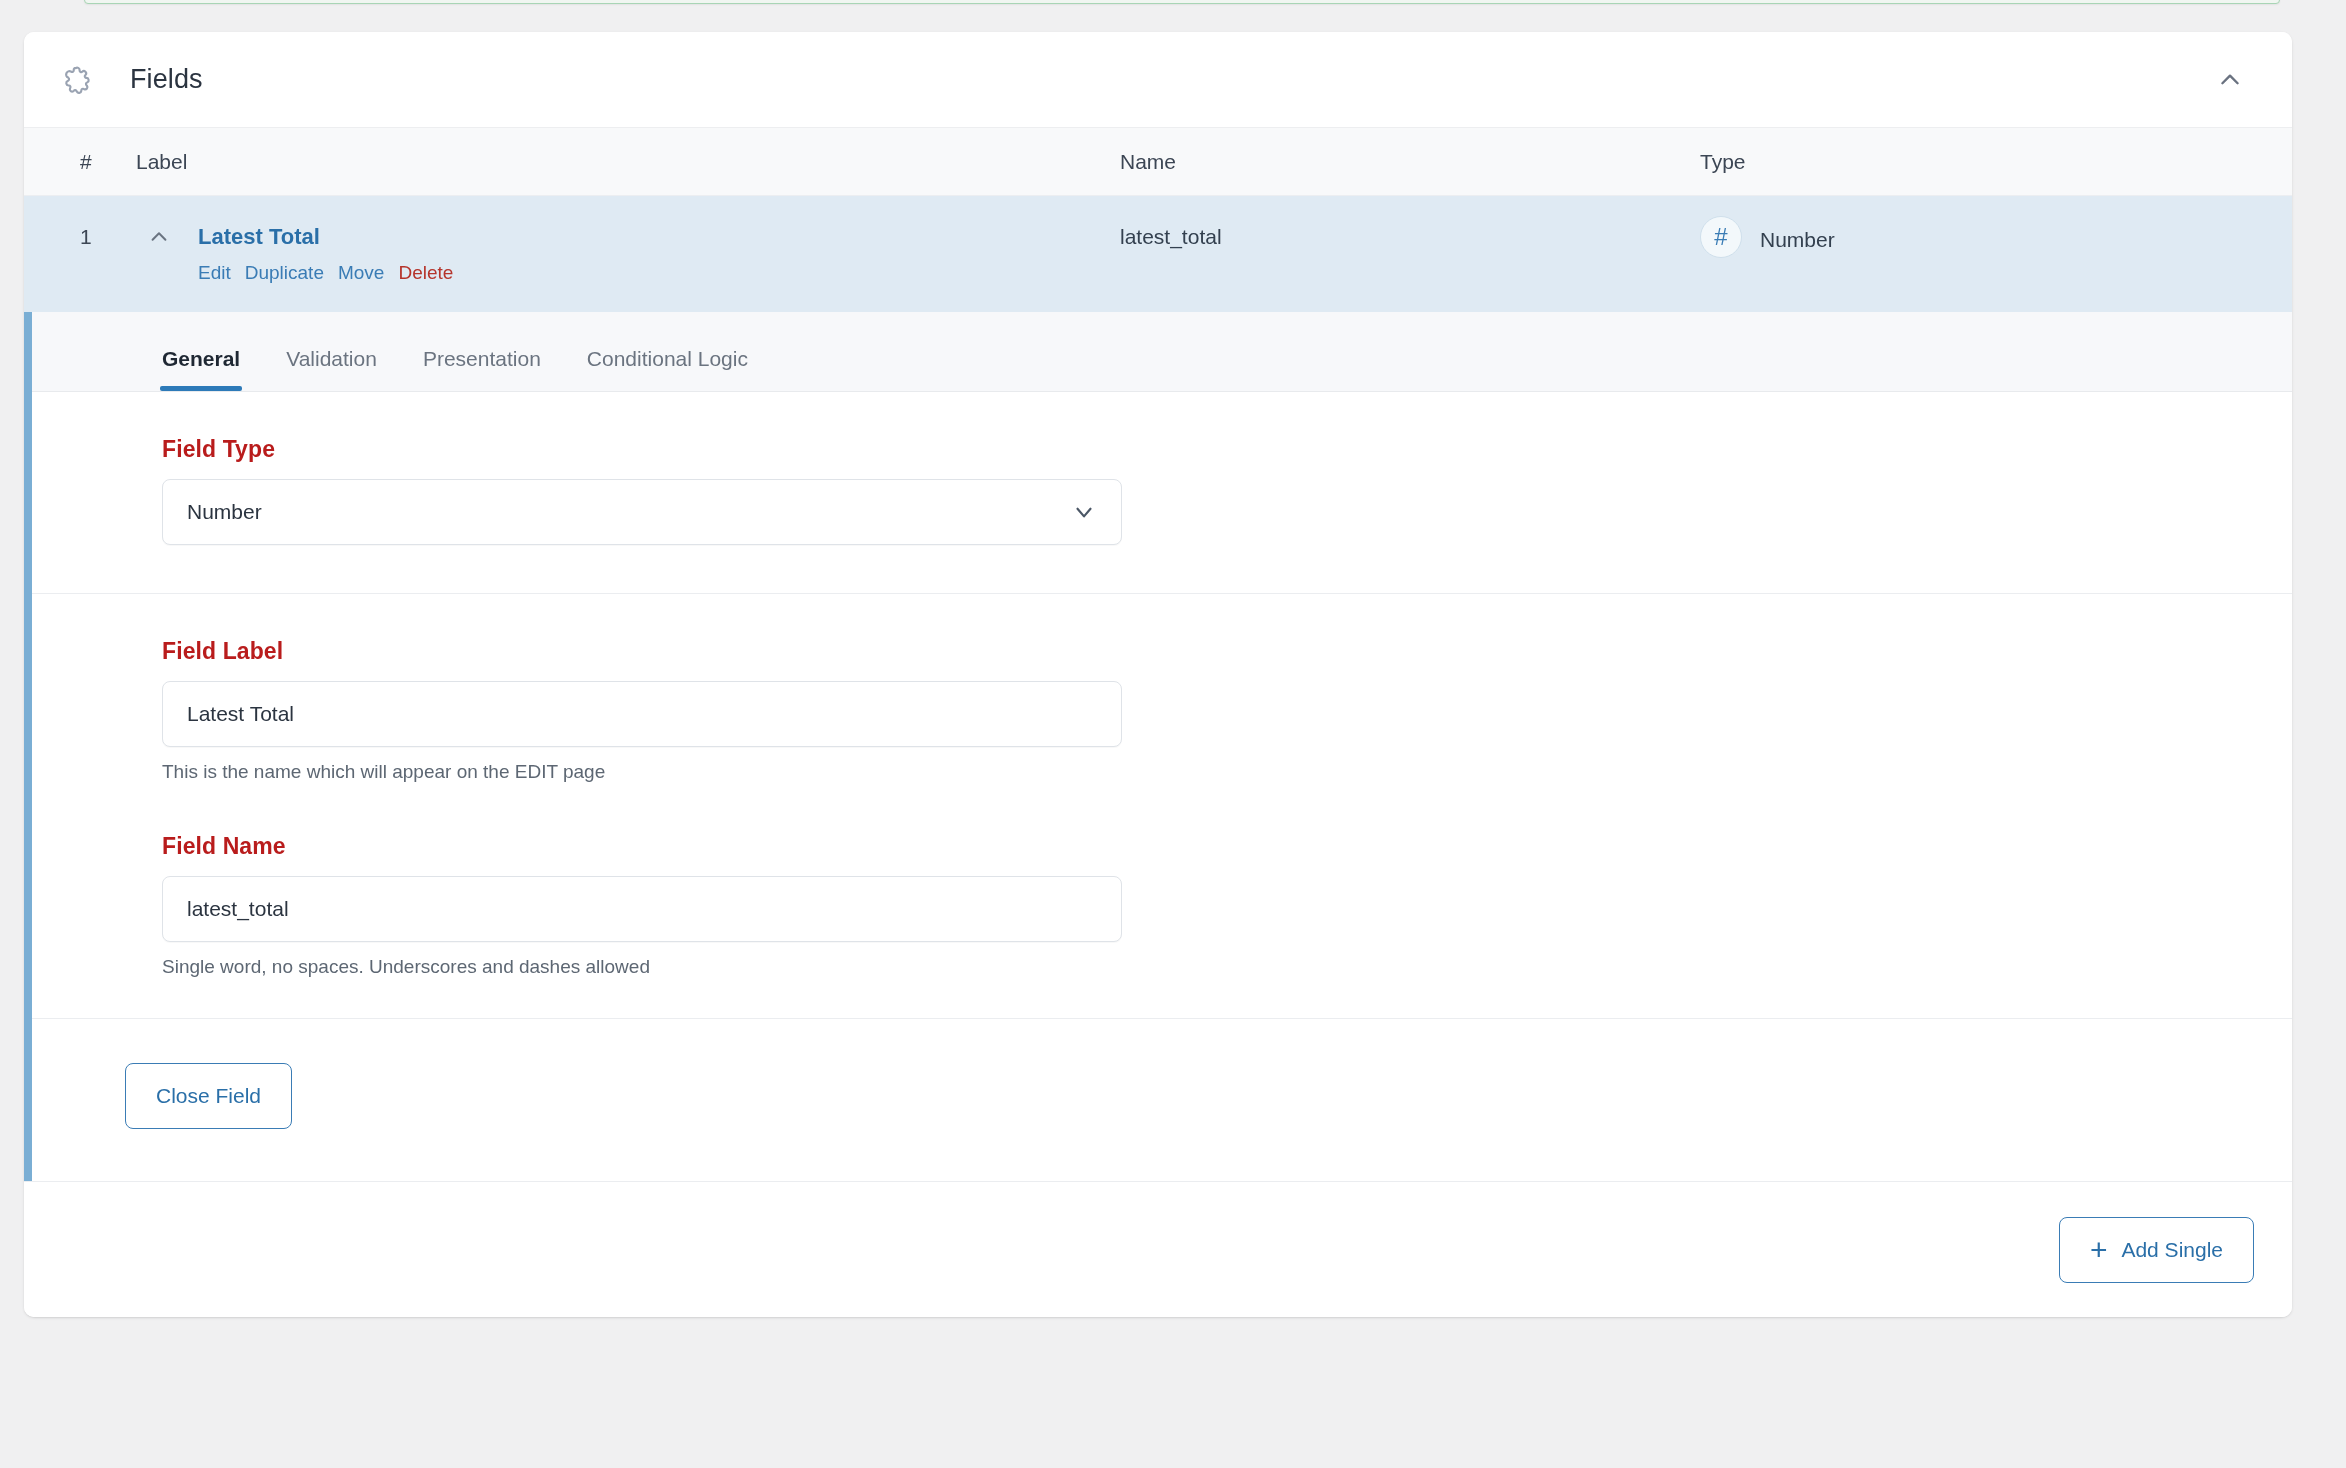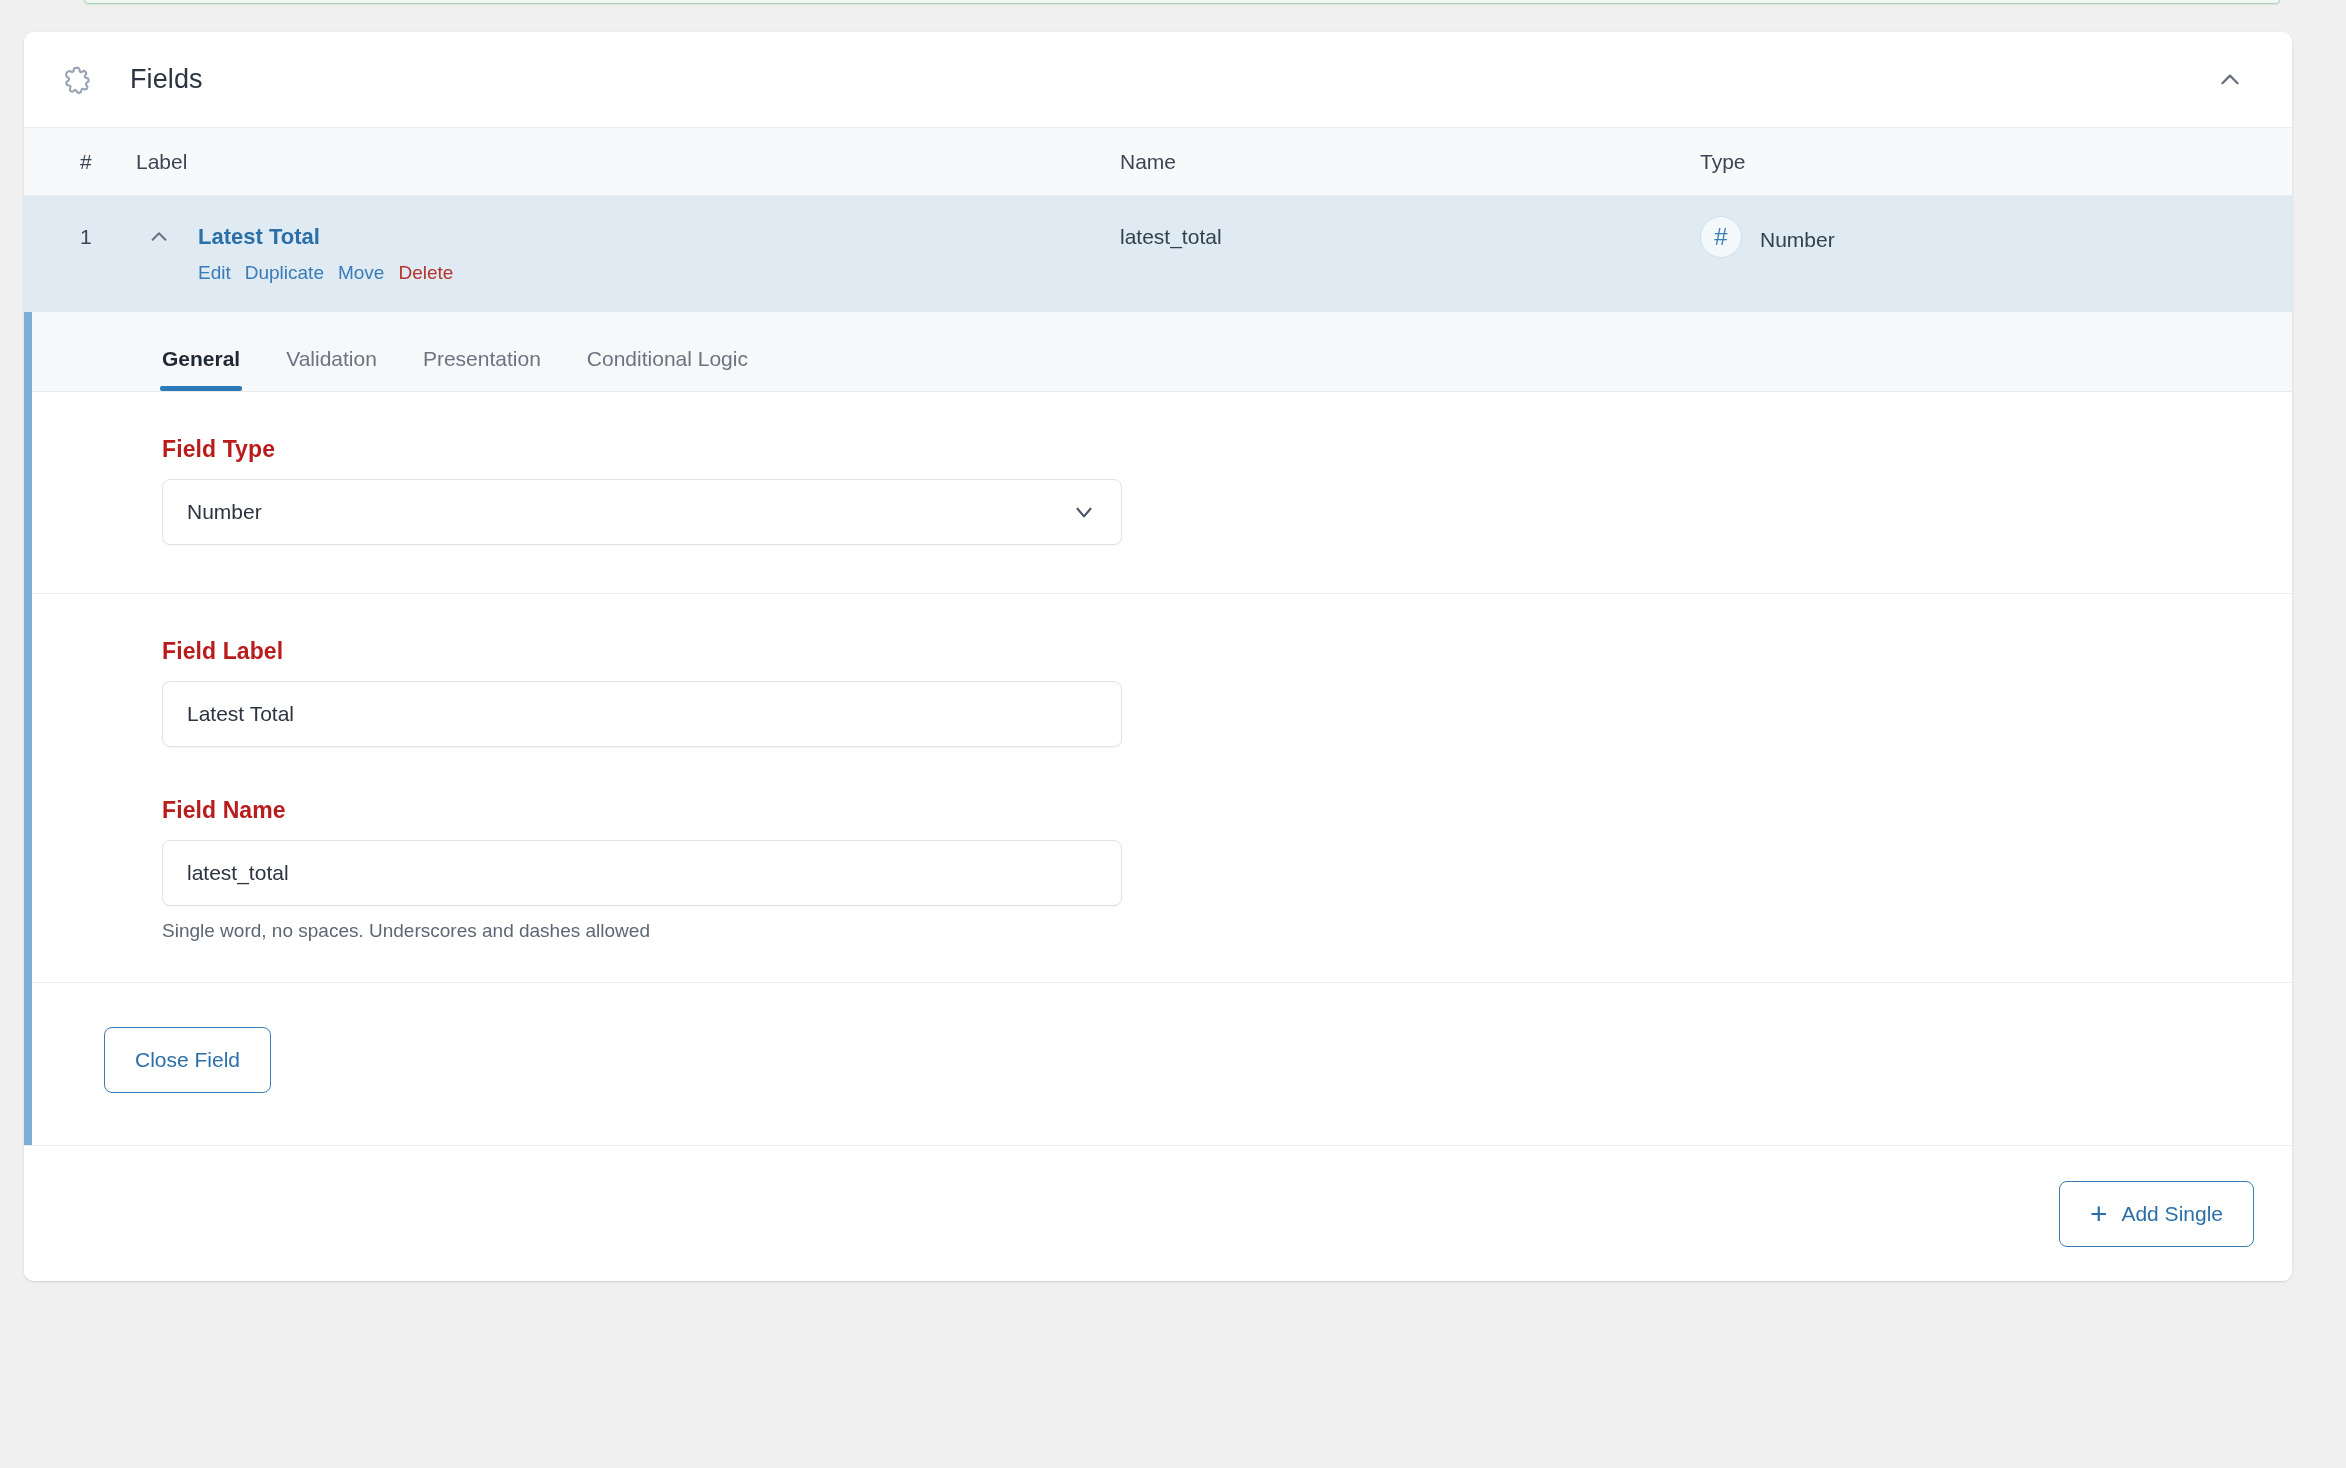--- a/index.html
+++ b/index.html
@@ -228,21 +228,21 @@
     width: 100%; height: 100%;
     padding: 0;
   }
   .control input::placeholder { color: #9aa3ae; }
   .f-hint {
     margin-top: 14px;
     font-size: 19px;
     color: #5d6773;
   }
 
-  .close-field-wrap { padding: 44px 0 52px 72px; }
+  .close-field-wrap { padding: 44px 0 52px 93px; }
   .btn-outline {
     display: inline-flex;
     align-items: center;
     justify-content: center;
     gap: 14px;
     height: 66px;
     padding: 0 30px;
     border: 1px solid #3a7cb5;
     border-radius: 8px;
     background: #fff;
@@ -352,20 +352,21 @@
         </div>
       </div>
 
       <div class="fieldset group">
 
         <div class="f-block">
           <label class="f-label">Field Label</label>
           <div class="control">
             <input type="text" value="Latest Total" style="">
           </div>
+          <div class="f-hint">This is the name which will appear on the EDIT page</div>
         </div>
 
         <div class="f-block">
           <label class="f-label">Field Name</label>
           <div class="control">
             <input type="text" value="latest_total" style="">
           </div>
           <div class="f-hint">Single word, no spaces. Underscores and dashes allowed</div>
         </div>
 

